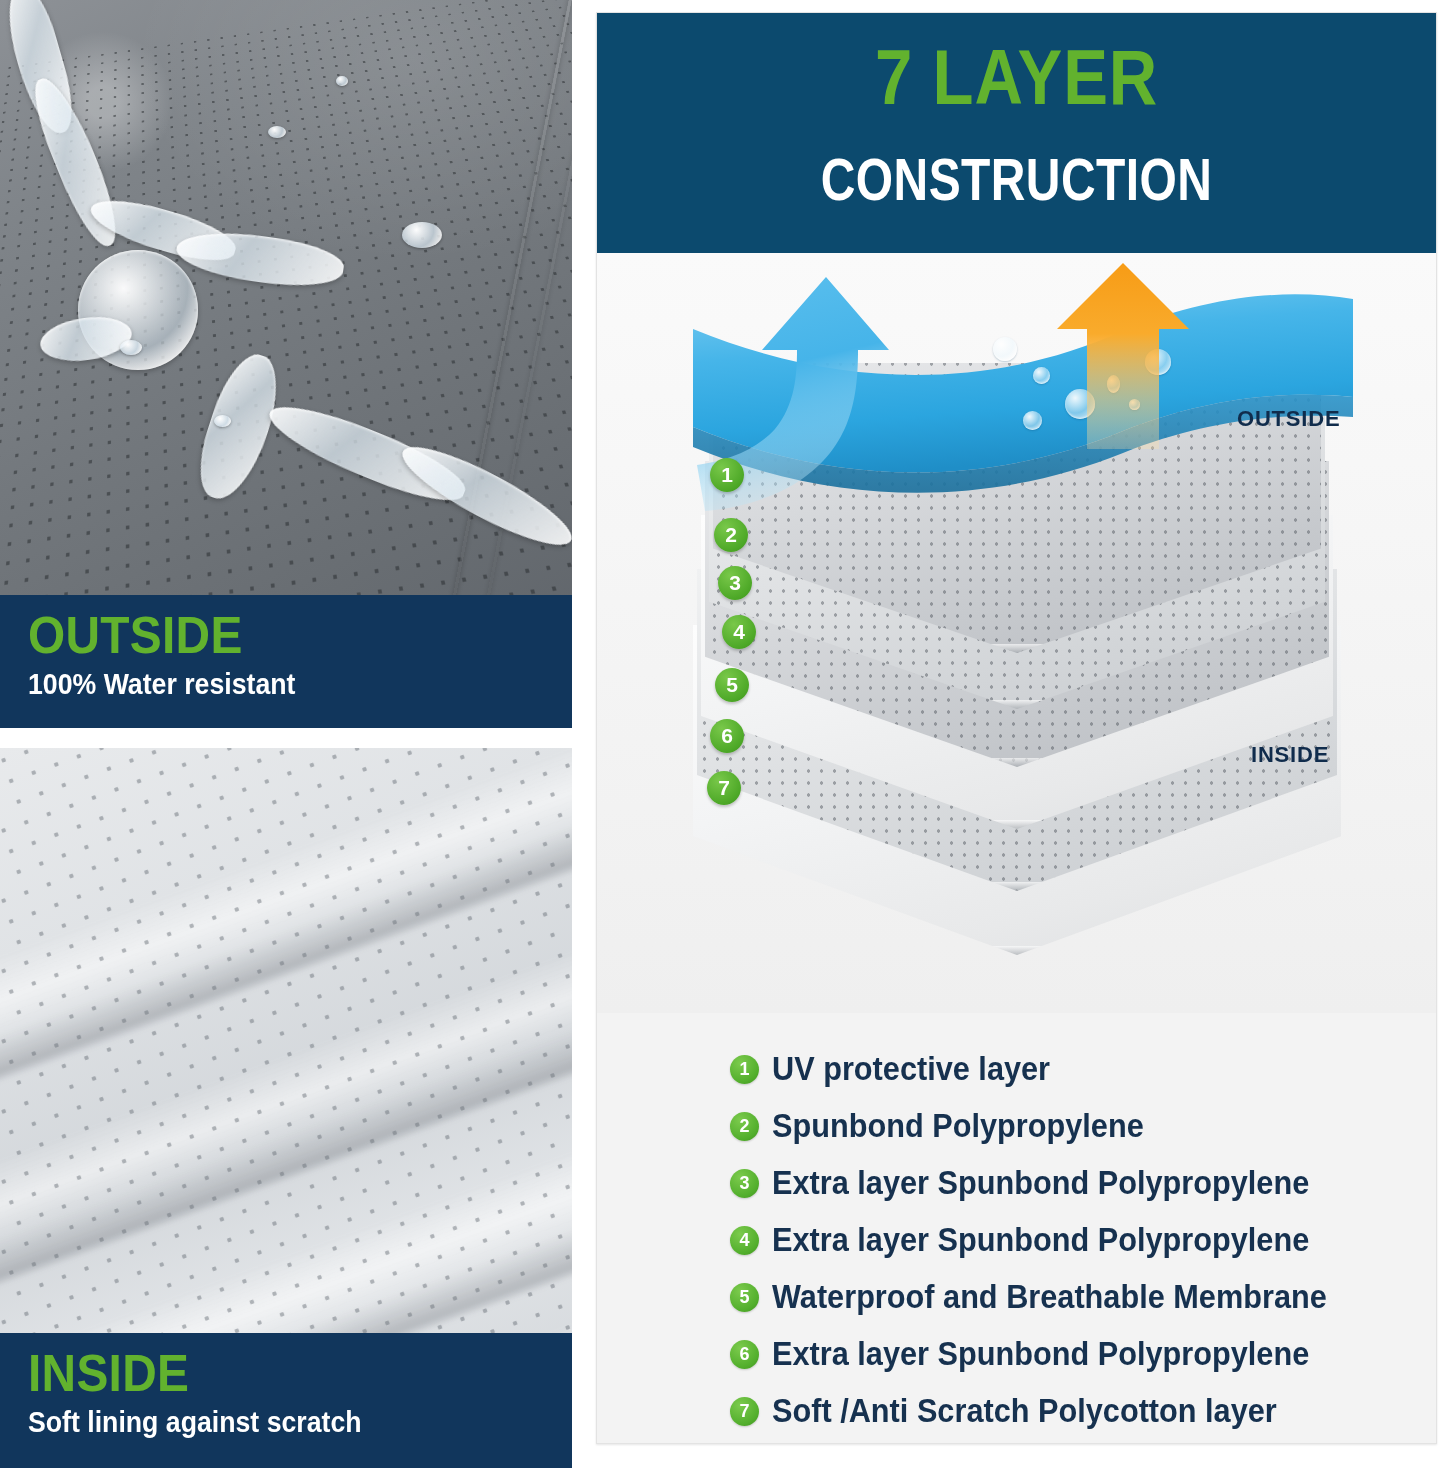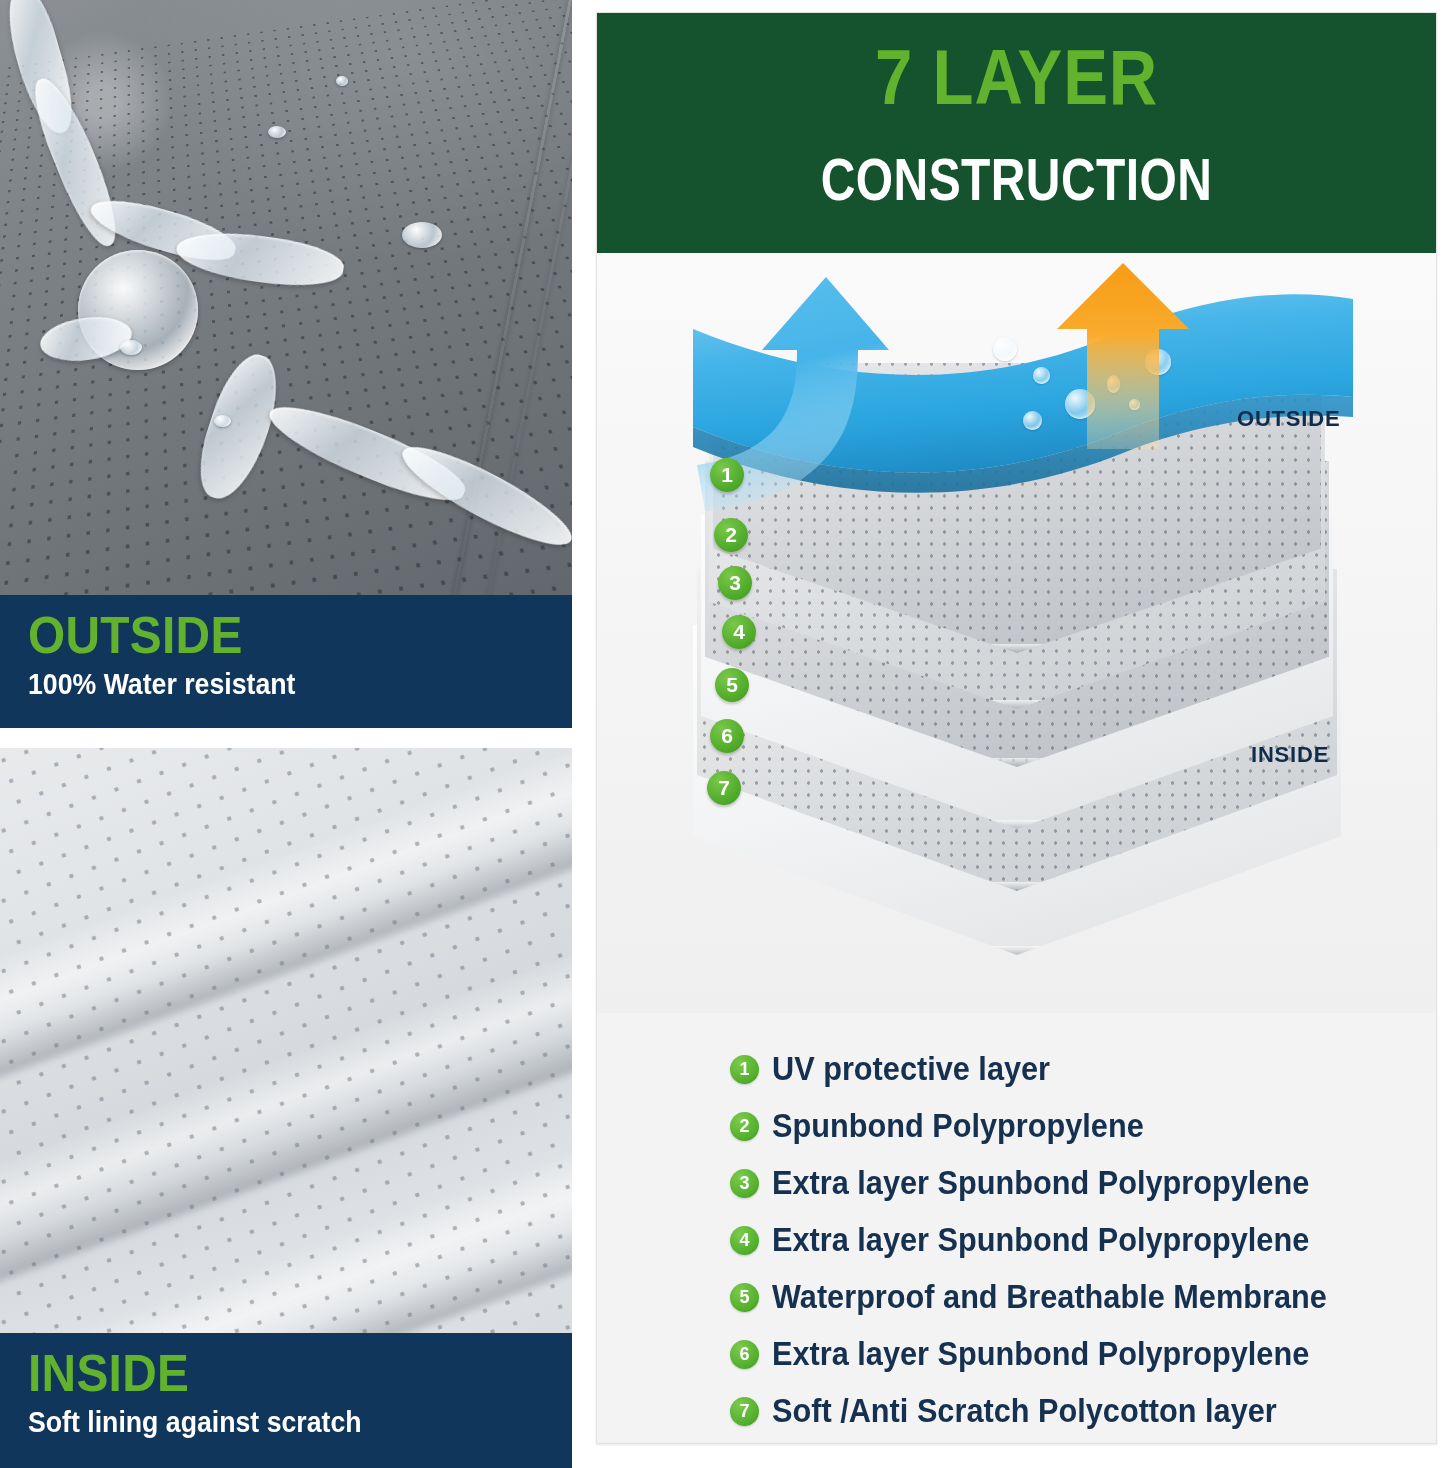--- a/index.html
+++ b/index.html
@@ -142,21 +142,21 @@
     width:841px; height:1432px;
     background:#f3f3f3;
     border:1px solid #e3e3e3;
     box-shadow:0 1px 2px rgba(0,0,0,.10);
     overflow:hidden;
     box-sizing:border-box;
   }
   .panel-header{
     position:absolute; left:0; top:0;
     width:100%; height:240px;
-    background:#14532d;
+    background:#0c4a6e;
     box-sizing:border-box;
   }
   .header-main{
     position:absolute; left:0; right:0; top:24px;
     text-align:center;
     color:#62b22e;
     font-size:78px; line-height:80px;
     font-weight:bold;
     letter-spacing:1px;
     transform:scaleX(.86);

